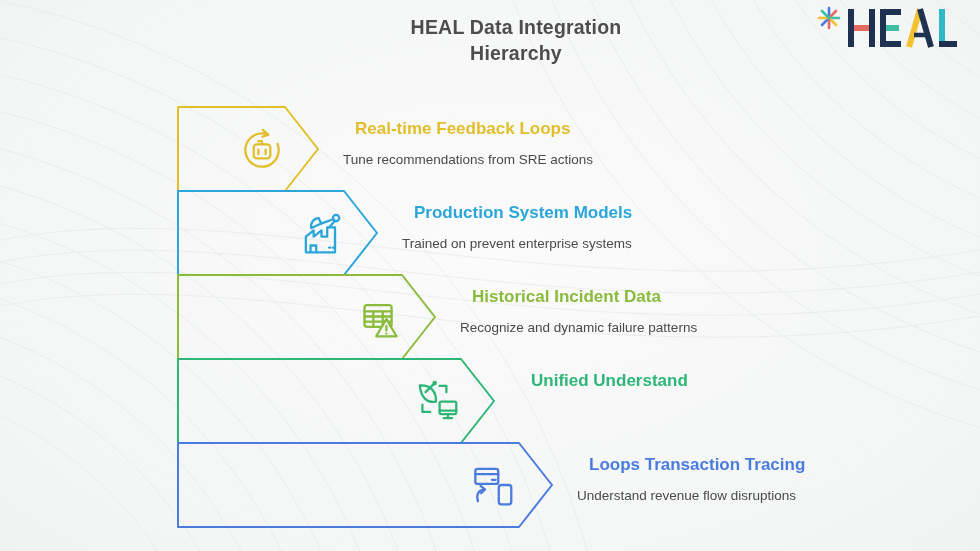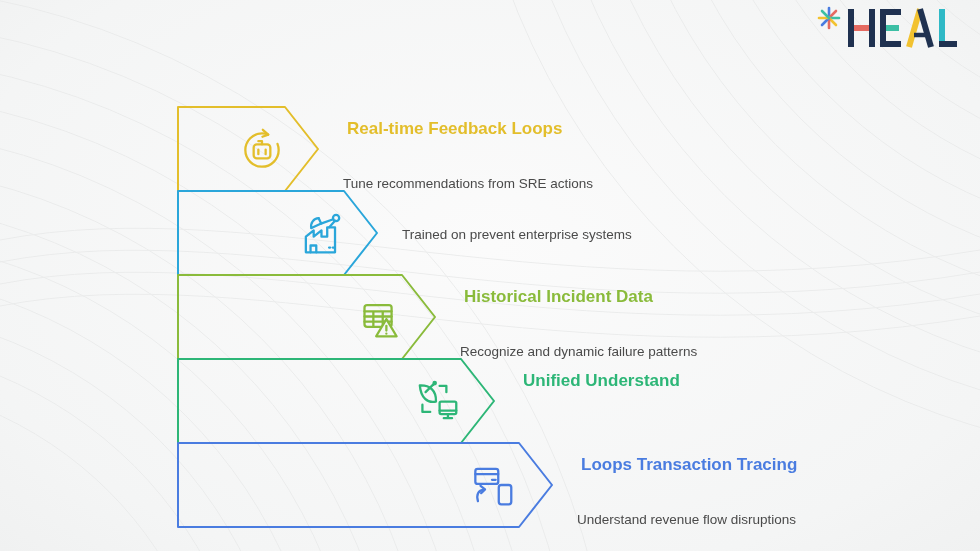--- a/index.html
+++ b/index.html
@@ -12,22 +12,22 @@
   .canvas{position:absolute;inset:0;width:980px;height:551px;}
   .bg-waves{position:absolute;left:0;top:0;z-index:0;}
   .title{
     position:absolute;left:52px;right:0;top:14px;text-align:center;z-index:2;
     color:#4d4d4d;font-weight:bold;font-size:19.5px;line-height:26px;letter-spacing:.2px;
   }
   .logo{position:absolute;top:3px;right:6px;z-index:2;}
   .row-svg{position:absolute;z-index:1;}
   .icon{position:absolute;z-index:2;width:50px;height:50px;}
   .txt{position:absolute;z-index:2;display:flex;flex-direction:column;}
-  .txt .hd{font-weight:bold;font-size:17px;line-height:20px;color:var(--c);margin:0 0 13px 4px;}
-  .txt .ds{font-size:13.5px;line-height:16px;color:#4a4a4a;margin-top:24px;}
+  .txt .hd{font-weight:bold;font-size:17px;line-height:20px;color:var(--c);margin:0 0 13px 12px;}
+  .txt .ds{font-size:13.5px;line-height:16px;color:#4a4a4a;}
   .lvl{--c:#999;}
   .arrow-poly{fill:none;stroke:var(--c);stroke-width:2;stroke-linejoin:round;}
   .icon svg{stroke:var(--c);fill:none;stroke-width:2.2;stroke-linecap:round;stroke-linejoin:round;}
 </style>
 </head>
 <body>
 
 <div class="canvas">
 
   <svg class="bg-waves" width="980" height="551" viewBox="0 0 980 551">
@@ -56,20 +56,24 @@
         <circle cx="1180" cy="-260" r="644"></circle>
       <circle cx="1180" cy="-260" r="680"></circle>
         <circle cx="1180" cy="-260" r="716"></circle>
       <path d="M0,240 C260,190 560,320 980,250"></path>
       <path d="M0,262 C260,212 560,342 980,272"></path>
       <path d="M0,284 C260,234 560,364 980,294"></path>
       <path d="M0,306 C260,256 560,386 980,316"></path>
     </g>
   </svg>
 
+  <div class="title">
+    <div>HEAL Data Integration</div>
+    <div>Hierarchy</div>
+  </div>
 
   <div class="logo">
     <svg width="158" height="48" viewBox="0 0 158 48">
       <g stroke-width="2.6" stroke-linecap="round">
         <line x1="13" y1="15" x2="13" y2="5" stroke="#4A7CE0"></line>
         <line x1="13" y1="15" x2="20" y2="8" stroke="#E56A61"></line>
         <line x1="13" y1="15" x2="23" y2="15" stroke="#3CBFA4"></line>
         <line x1="13" y1="15" x2="20" y2="22" stroke="#F2C230"></line>
         <line x1="13" y1="15" x2="13" y2="25" stroke="#E56A61"></line>
         <line x1="13" y1="15" x2="6" y2="22" stroke="#4A7CE0"></line>
@@ -126,20 +130,21 @@
         <path d="M13,42.5 V36 h5.5 V42.5"></path>
         <path d="M30.8,38 h1 M34.3,38 h1"></path>
         <circle cx="37.5" cy="9.5" r="3"></circle>
         <path d="M34.8,10.8 L23,15"></path>
         <path d="M31,18.5 L36.5,12.2"></path>
         <path d="M20.8,9.8 A7.5,7.5 0 0 0 13.8,19.2"></path>
         <path d="M20.8,9.8 L23.2,14.8 L13.8,19.2"></path>
       </svg>
     </div>
     <div class="txt" style="left:402px;top:203px">
+      <div class="hd">Production System Models</div>
       <div class="ds">Trained on prevent enterprise systems</div>
     </div>
   </div>
 
   <div class="lvl" style="--c: #8ABB3B;">
     <svg class="row-svg" style="left:177px;top:274px" width="262" height="86">
       <polygon class="arrow-poly" points="1,1 225,1 258,43 225,85 1,85"></polygon>
     </svg>
     <div class="icon" style="left:352px;top:292px">
       <svg viewBox="0 0 48 48">

